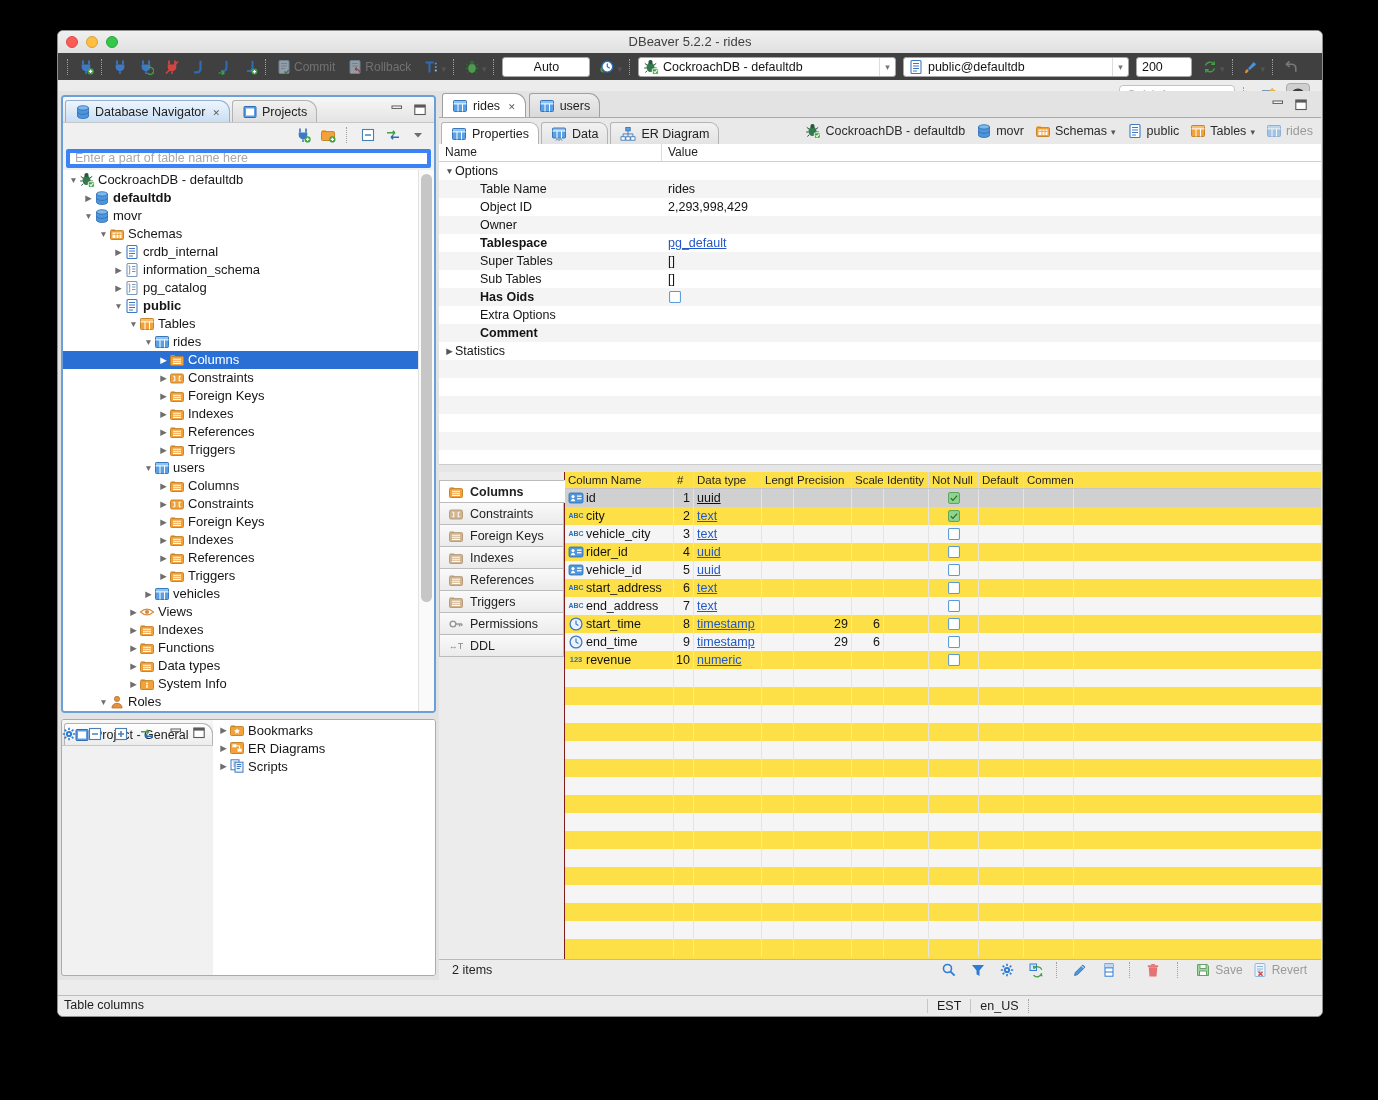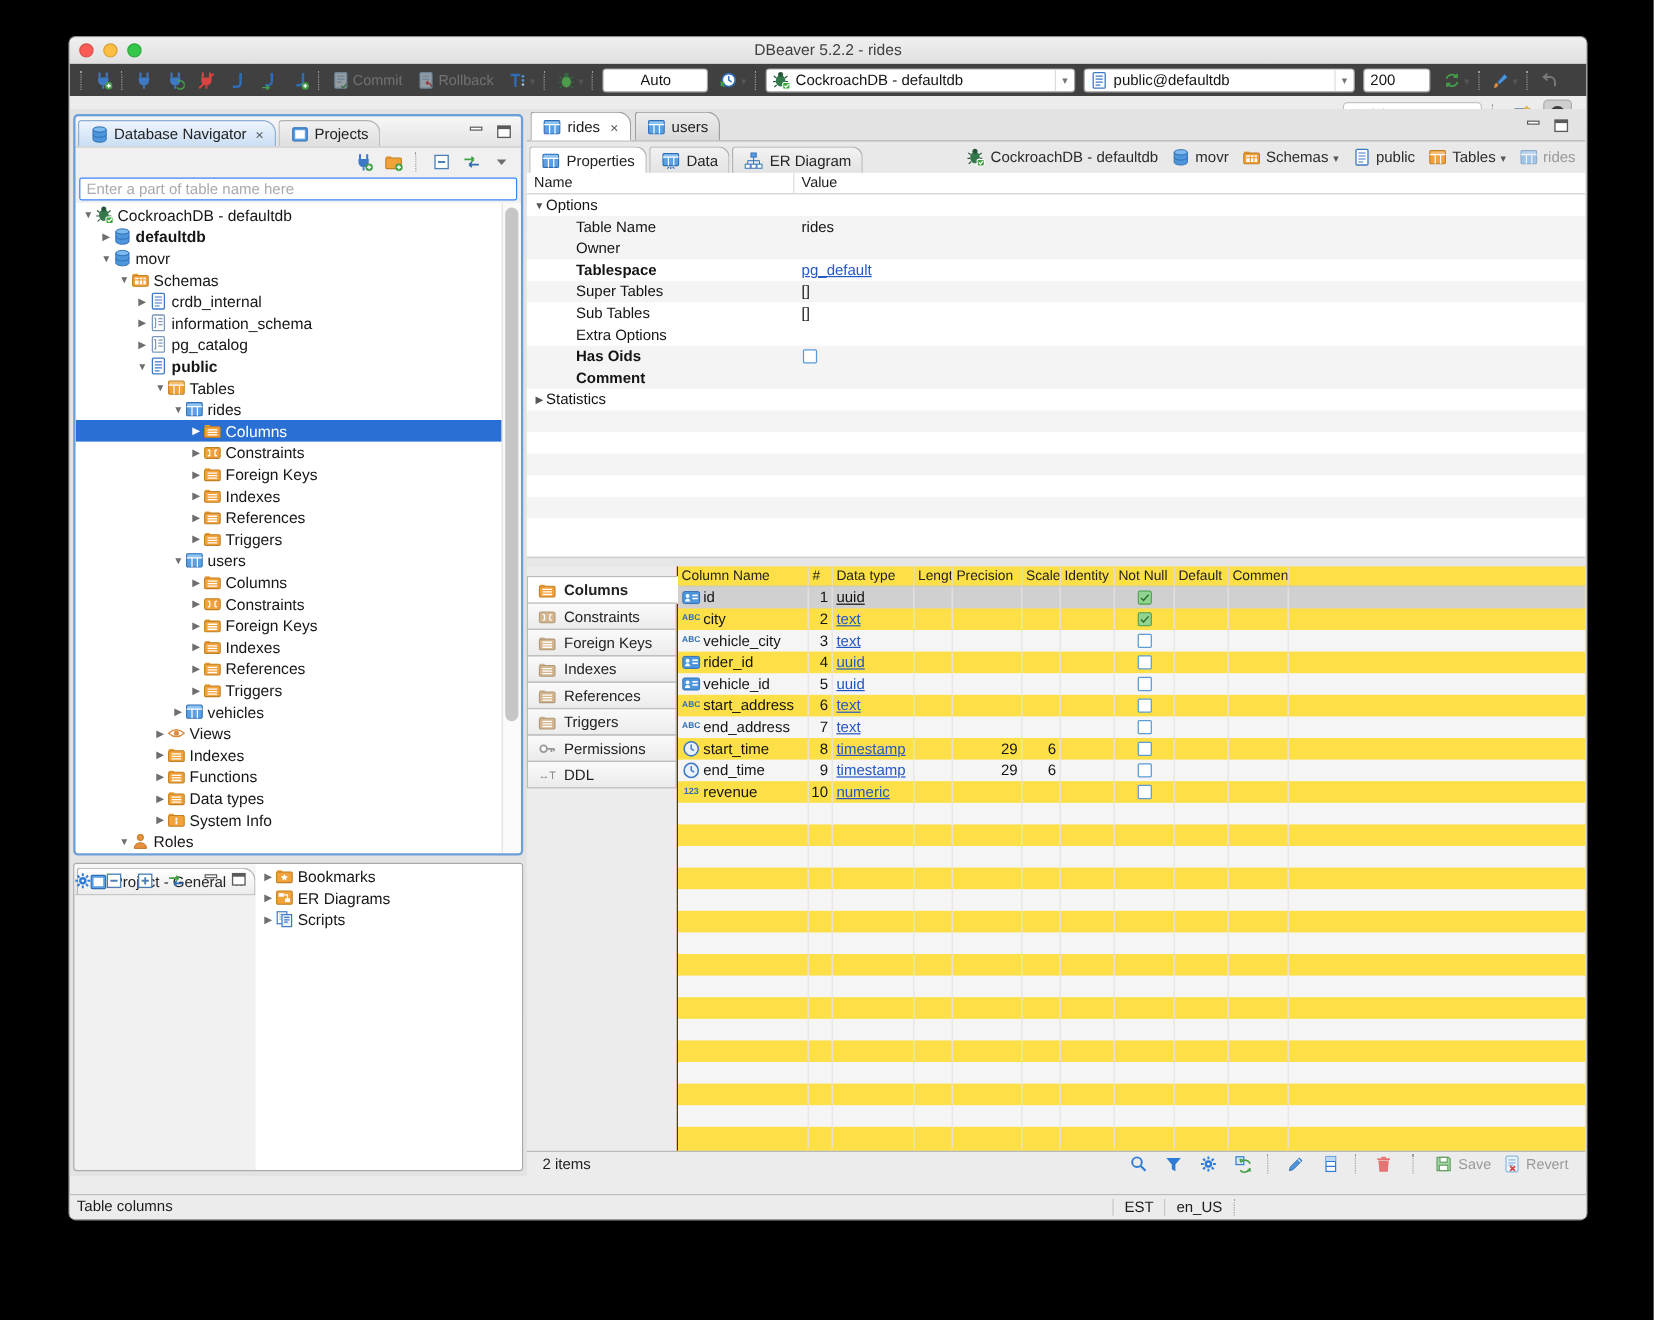--- a/index.html
+++ b/index.html
@@ -43,21 +43,21 @@
   .nav-panel{left:3px;top:4px;width:375px;height:618px;border:2px solid #6b9fd8;border-radius:4px;display:flex;flex-direction:column}
   .proj-panel{left:3px;top:628px;width:375px;height:257px;border:1px solid #ababab;border-radius:3px;display:flex;flex-direction:row}
   .vhead{height:25px;background:linear-gradient(#f7f7f7,#e4e4e4);display:flex;align-items:flex-end;position:relative;flex:none;border-bottom:1px solid #c7c7c7}
   .vtab{height:21px;display:flex;align-items:center;gap:4px;padding:0 9px;font-size:12.5px;color:#222;border:1px solid #b3b3b3;border-bottom:none;border-radius:3px 11px 0 0;background:linear-gradient(#f1f1f1,#dedede);margin-left:2px;white-space:nowrap}
   .vtab.active{background:linear-gradient(#eef5fd,#c9def4);border-color:#8fb0d4}
   .x{margin-left:3px}
   .x::before{content:"\2715";font-size:9px;color:#5d5d5d}
   .mm{position:absolute;right:6px;top:5px;display:flex;gap:7px}
   .vtools{height:23px;display:flex;justify-content:flex-end;align-items:center;padding:0 6px;background:#f0f0f0;flex:none;gap:5px}
   .filterrow{padding:2px 3px;background:#f0f0f0;flex:none}
-  input.filter{width:100%;height:19px;border:1px solid #3b82f6;border-radius:2px;font:12.5px "Liberation Sans",sans-serif;padding:0 5px;box-sizing:border-box;color:#4c1d95}
+  input.filter{width:100%;height:19px;border:4px solid #3b82f6;border-radius:2px;font:12.5px "Liberation Sans",sans-serif;padding:0 5px;box-sizing:border-box;color:#4c1d95}
   input.filter::placeholder{color:#a9a9a9}
   .tree{flex:1;background:#fff;position:relative;overflow:hidden}
   .treeinner{position:absolute;left:0;top:1px;right:15px;bottom:0;overflow:hidden}
   .trow{height:18px;display:flex;align-items:center;font-size:13px;color:#161616;white-space:nowrap}
   .arr{width:11px;font-size:8.5px;color:#6e6e6e;text-align:center;flex:none}
   .tlab{margin-left:3px}
   .trow.bold .tlab{font-weight:bold}
   .trow.sel{background:#2a6fd4;color:#fff}
   .trow.sel .arr{color:#fff}
   .sb{position:absolute;right:0;top:0;bottom:0;width:15px;background:#fafafa;border-left:1px solid #e2e2e2}
@@ -1049,20 +1049,26 @@
                 <span>Options</span>
               </div>
               <div class="pval"></div>
             </div>
             <div class="prow odd">
               <div class="pname child">
                 <span>Table Name</span>
               </div>
               <div class="pval">rides</div>
             </div>
+            <div class="prow">
+              <div class="pname child">
+                <span>Object ID</span>
+              </div>
+              <div class="pval">2,293,998,429</div>
+            </div>
             <div class="prow odd">
               <div class="pname child">
                 <span>Owner</span>
               </div>
               <div class="pval"></div>
             </div>
             <div class="prow">
               <div class="pname child bold">
                 <span>Tablespace</span>
               </div>
@@ -1074,38 +1080,38 @@
               <div class="pname child">
                 <span>Super Tables</span>
               </div>
               <div class="pval">[]</div>
             </div>
             <div class="prow">
               <div class="pname child">
                 <span>Sub Tables</span>
               </div>
               <div class="pval">[]</div>
-            </div>
-            <div class="prow">
-              <div class="pname child">
-                <span>Extra Options</span>
-              </div>
-              <div class="pval"></div>
             </div>
             <div class="prow odd">
               <div class="pname child bold">
                 <span>Has Oids</span>
               </div>
               <div class="pval">
                 <span class="cb ic" style="width: 14px; height: 14px;">
                   <svg viewBox="0 0 16 16" width="16" height="16">
                     <rect x="1.8" y="1.8" width="12.4" height="12.4" rx="1" fill="#fff" stroke="#5B9BD5" stroke-width="1.2"></rect>
                   </svg>
                 </span>
               </div>
+            </div>
+            <div class="prow">
+              <div class="pname child">
+                <span>Extra Options</span>
+              </div>
+              <div class="pval"></div>
             </div>
             <div class="prow odd">
               <div class="pname child bold">
                 <span>Comment</span>
               </div>
               <div class="pval"></div>
             </div>
             <div class="prow">
               <div class="pname">
                 <span class="arr">▶</span>

